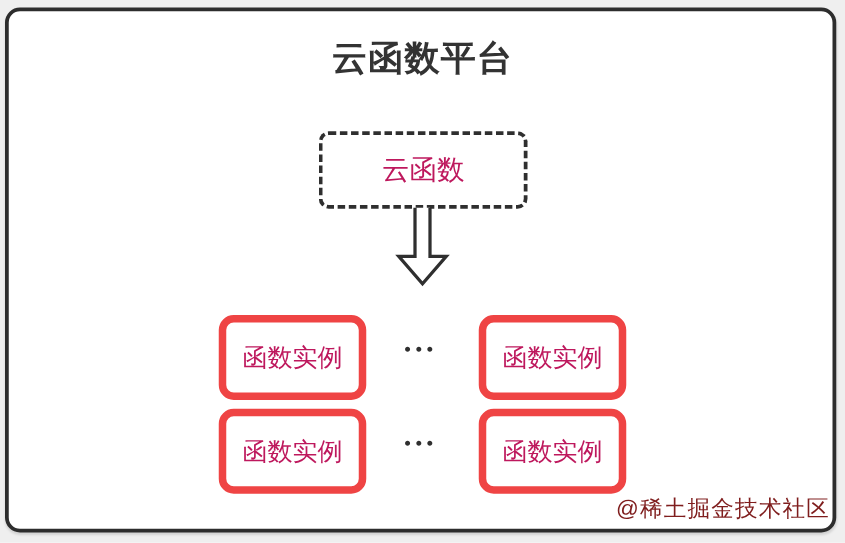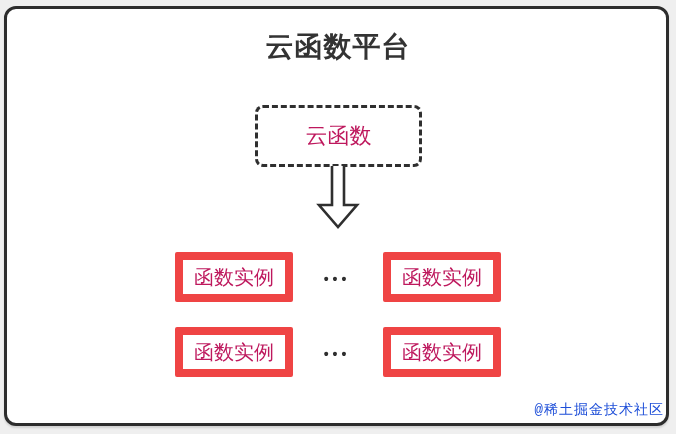--- a/index.html
+++ b/index.html
@@ -49,23 +49,23 @@
     border: 3px dashed #2f2f2f;
     border-radius: 8px;
     font-size: 22px;
   }
   .arrow-svg {
     position: absolute;
     left: 316px; top: 166px;
     width: 44px; height: 64px;
   }
   .inst {
-    width: 118px; height: 50px;
-    border: 8px solid #ef4444;
-    border-radius: 2px;
+    width: 118px; height: 68px;
+    border: 6px solid #ef4444;
+    border-radius: 12px;
     font-size: 20px;
   }
   .inst.r1 { top: 252px; }
   .inst.r2 { top: 327px; }
   .inst.cleft  { left: 175px; }
   .inst.cright { left: 383px; }
   .dots {
     position: absolute;
     left: 307px;
     width: 60px;
@@ -74,24 +74,23 @@
     font-size: 14px;
     font-weight: bold;
     letter-spacing: 4px;
     line-height: 14px;
   }
   .dots.d1 { top: 272px; }
   .dots.d2 { top: 347px; }
   .watermark {
     position: absolute;
     right: 12px; bottom: 15px;
-    font-size: 14px;
-    color: #1d4ed8;
+    font-size: 18px;
+    color: #7f1d1d;
     letter-spacing: 1px;
-    font-family: Liberation Mono, monospace;
   }
 </style>
 </head>
 <body>
 
 <div class="canvas">
   <div class="frame"></div>
 
   <h1 class="title">云函数平台</h1>
 

